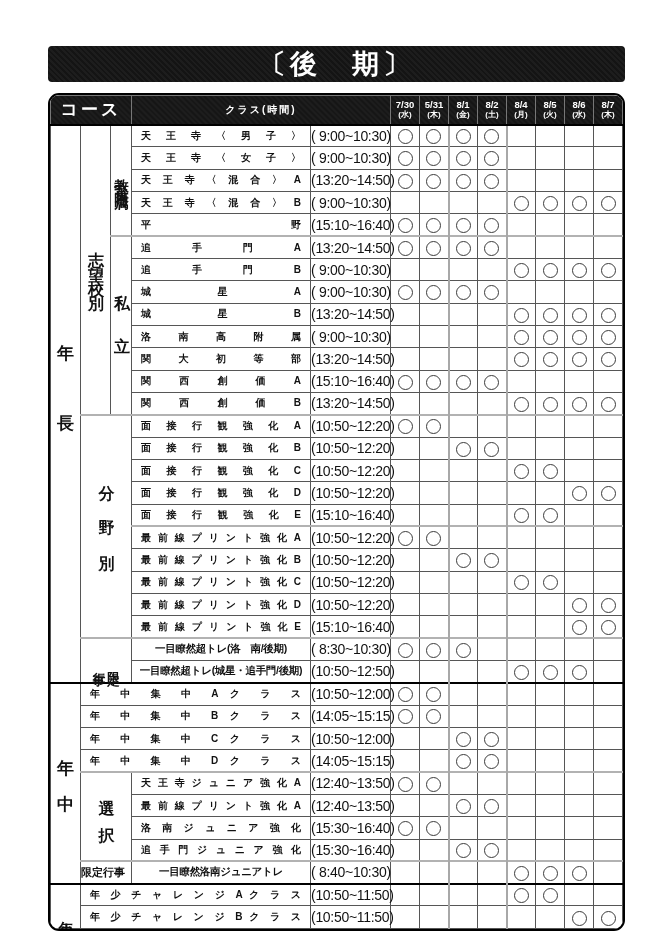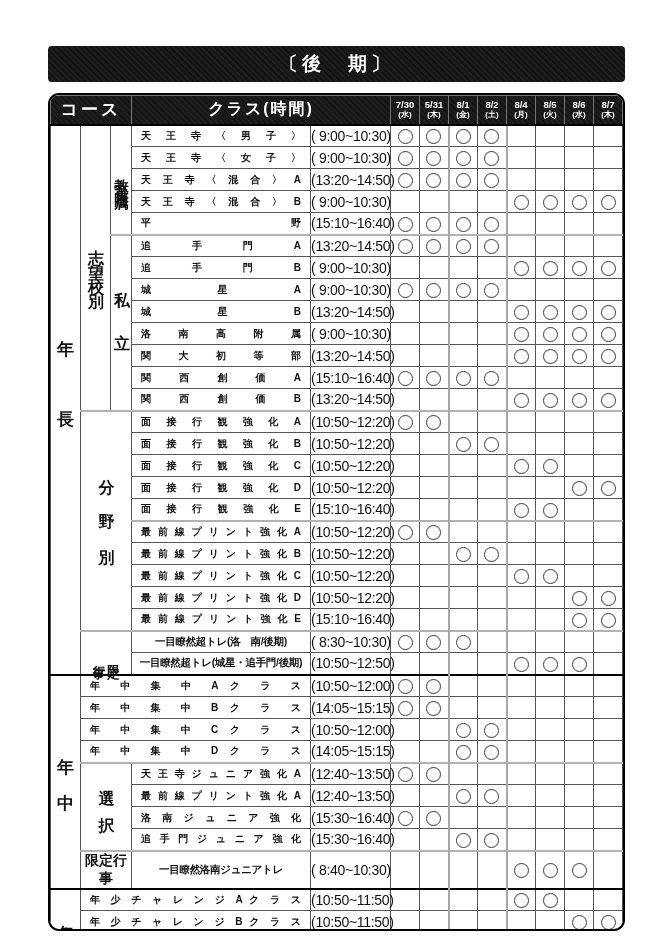--- a/index.html
+++ b/index.html
@@ -3,33 +3,33 @@
 <meta charset="utf-8">
 <style>
   html,body{margin:0;padding:0;background:#fff;}
   .page{position:relative;width:670px;height:947px;background:#fff;overflow:hidden;
         font-family:"Liberation Sans","DejaVu Sans",sans-serif;color:#111;}
 
   
   .banner{position:absolute;left:48px;top:46px;width:577px;height:36px;
           background:repeating-linear-gradient(45deg,#1d1d1d 0 2px,#141414 2px 4px);
           border-radius:4px;display:flex;align-items:center;justify-content:center;}
-  .banner span{color:#fff;font-size:19px;font-weight:bold;letter-spacing:4px;}
+  .banner span{color:#fff;font-size:27px;font-weight:bold;letter-spacing:4px;}
 
   
   .sheet{position:absolute;left:48px;top:93px;width:577px;height:838px;
          border:2.5px solid #000;border-radius:11px;overflow:hidden;background:#fff;box-sizing:border-box;}
   table{border-collapse:collapse;width:100%;height:100%;table-layout:fixed;padding-left:28px;}
   th,td{padding:0;box-sizing:border-box;}
 
   thead tr{height:29px;}
   th{background:repeating-linear-gradient(45deg,#1e1e1e 0 2px,#151515 2px 4px);
      color:#fff;border:1px solid #777;border-bottom:2px solid #000;vertical-align:middle;}
   .th-course{font-size:17px;font-weight:bold;letter-spacing:3px;}
-  .th-class{font-size:16px;font-weight:bold;letter-spacing:2px;}
+  .th-class{font-size:10px;font-weight:bold;letter-spacing:2px;}
   .th-date .d1{font-size:9.5px;font-weight:bold;line-height:10px;}
   .th-date .d2{font-size:8px;line-height:9px;}
   .th-date{text-align:center;margin-top:44px;}
 
   tbody tr{height:22px;}
   td{border:1px solid #565656;vertical-align:middle;}
   tr.sub td{border-top:2px solid #b2b2b2;}
   tr.sec td{border-top:2.5px solid #000;}
 
   
@@ -37,21 +37,21 @@
   .vc .v{writing-mode:vertical-rl;text-orientation:upright;margin:0 auto;
          font-weight:bold;display:inline-block;}
   .age .v{font-size:17px;}
   .age-0 .v{letter-spacing:4.2em;}
   .age-1 .v{letter-spacing:2.1em;}
   .age-2 .v{font-size:15px;letter-spacing:0.08em;}
   .cat-shibo .v{font-size:16px;letter-spacing:0.9em;}
   .cat-bunya .v{font-size:16px;letter-spacing:2.2em;}
   .cat-sentaku .v{font-size:16px;letter-spacing:1.7em;}
   .cat-gentei2 .v{font-size:12.5px;letter-spacing:0.12em;line-height:1.15;white-space:pre-line;}
-  .cat-gentei-h{font-size:14px;font-weight:bold;text-align:center;margin-top:11px;}
+  .cat-gentei-h{font-size:11px;font-weight:bold;margin-top:11px;}
   .school-0 .v{font-size:14.5px;letter-spacing:0.3em;}
   .school-1 .v{font-size:16px;letter-spacing:2.6em;}
 
   
   .name{font-size:10px;font-weight:bold;text-align:justify;text-align-last:justify;
         padding:0 9px;white-space:nowrap;overflow:hidden;}
   .name.condensed{text-align:center;text-align-last:center;font-size:10.5px;
         letter-spacing:-0.3px;padding:0 2px;margin-top:13px;}
   .time{font-size:14px;text-align:center;white-space:nowrap;letter-spacing:-0.3px;}
 

